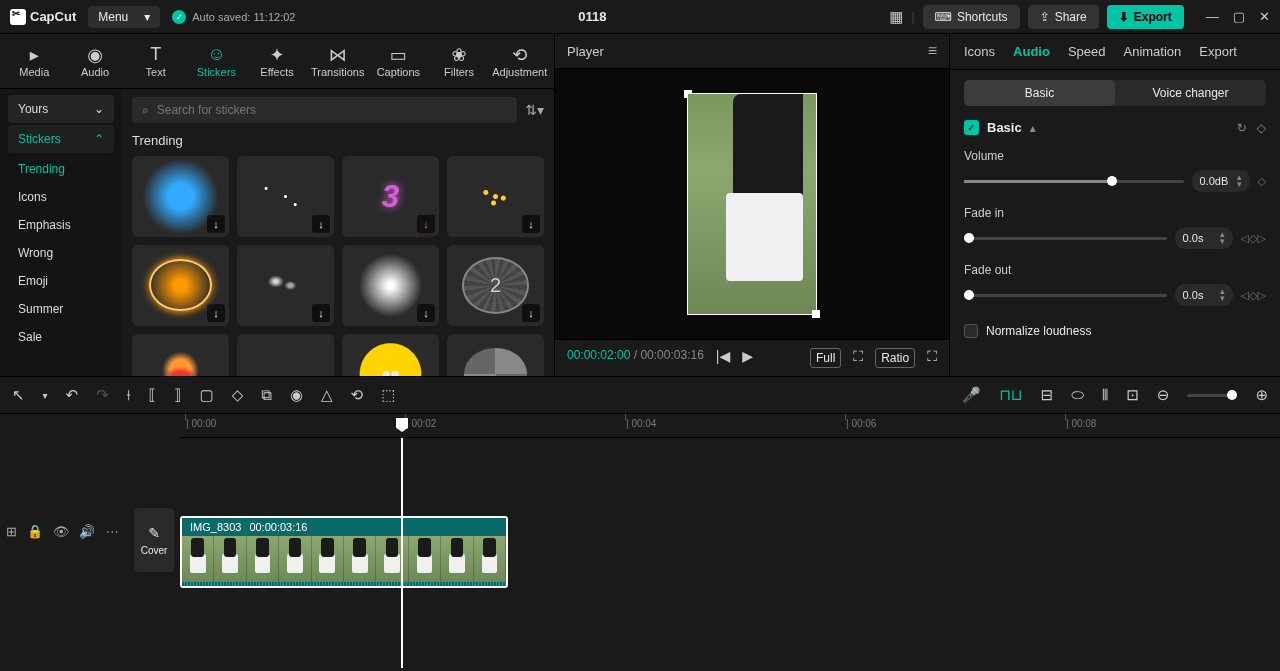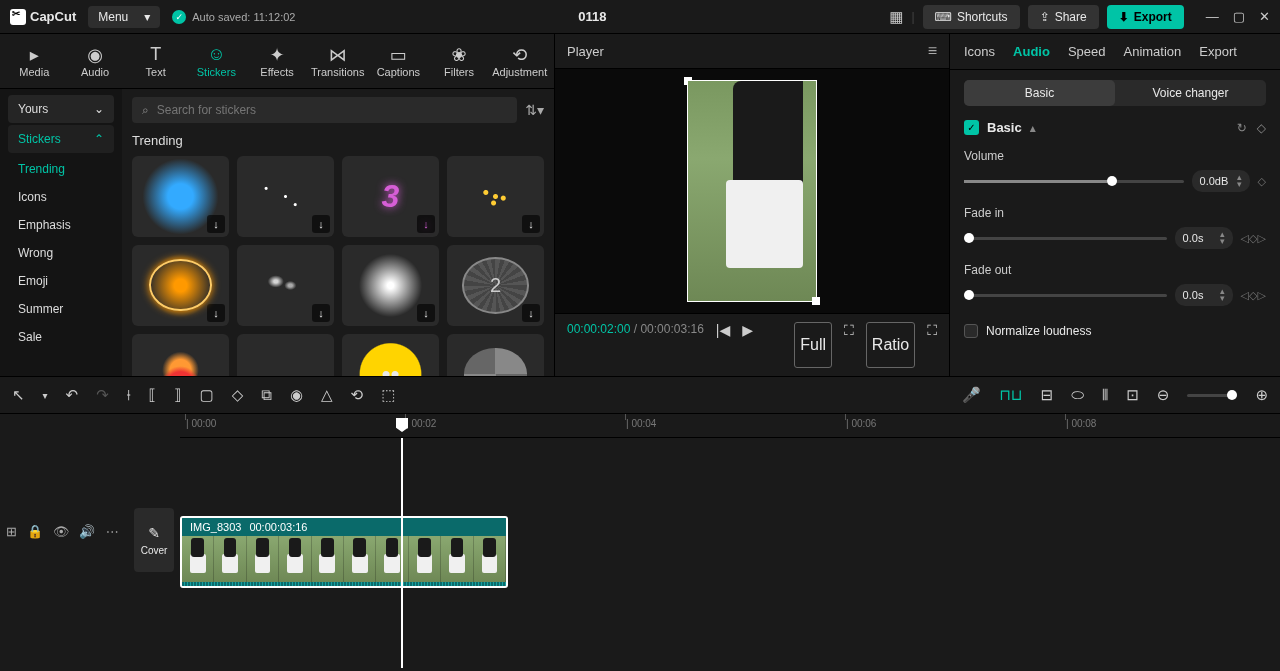--- a/index.html
+++ b/index.html
@@ -62,21 +62,21 @@
 .person { position: absolute; inset: 0; background: linear-gradient(180deg, #7a9860 0%, #8aa870 35%, #6e8855 100%); }
 .person .body { position: absolute; left: 35%; top: 0; width: 55%; height: 50%; background: #1a1a1a; border-radius: 8px 0 0 10px; }
 .person .shorts { position: absolute; left: 30%; top: 45%; width: 60%; height: 40%; background: #f0f0f0; border-radius: 4px; }
 
 .preview-controls { display: flex; align-items: flex-start; padding: 8px 12px; gap: 12px; border-top: 1px solid #000; }
 .time-display { font-size: 12px; }
 .time-cur { color: #00c4a6; }
 .time-dur { color: #888; }
 .pc-spacer { flex: 1; }
 .pc-btn { cursor: pointer; color: #ccc; font-size: 14px; }
-.pc-box { border: 1px solid #666; border-radius: 3px; padding: 13px 5px; font-size: 16px; }
+.pc-box { border: 1px solid #666; border-radius: 3px; padding: 2px 5px; font-size: 12px; }
 
 
 .right-panel { width: 330px; background: #1a1a1a; padding: 0; overflow: hidden; }
 .rp-tabs { display: flex; gap: 18px; padding: 10px 14px; border-bottom: 1px solid #000; font-size: 13px; }
 .rp-tab { cursor: pointer; color: #ccc; }
 .rp-tab.active { color: #00c4a6; font-weight: 600; }
 .rp-body { padding: 10px 14px; }
 .rp-subtabs { display: flex; background: #2a2a2a; border-radius: 5px; margin-bottom: 14px; }
 .rp-subtab { flex: 1; text-align: center; padding: 6px; font-size: 12px; cursor: pointer; border-radius: 5px; }
 .rp-subtab.active { background: #3c3c3c; }

